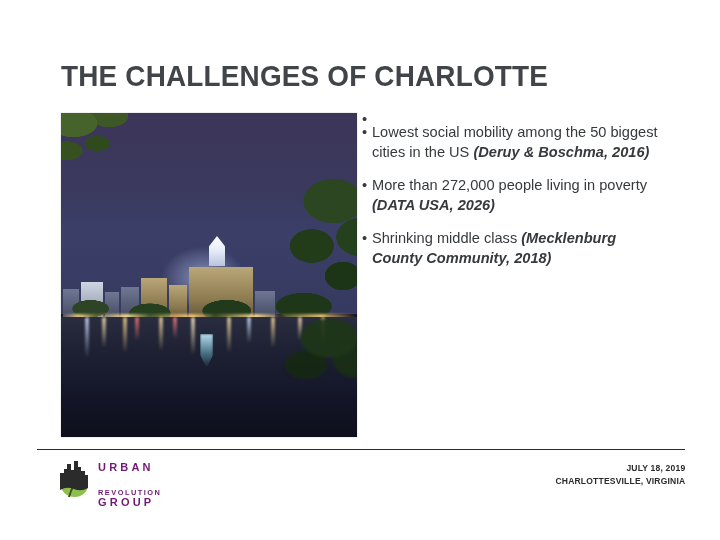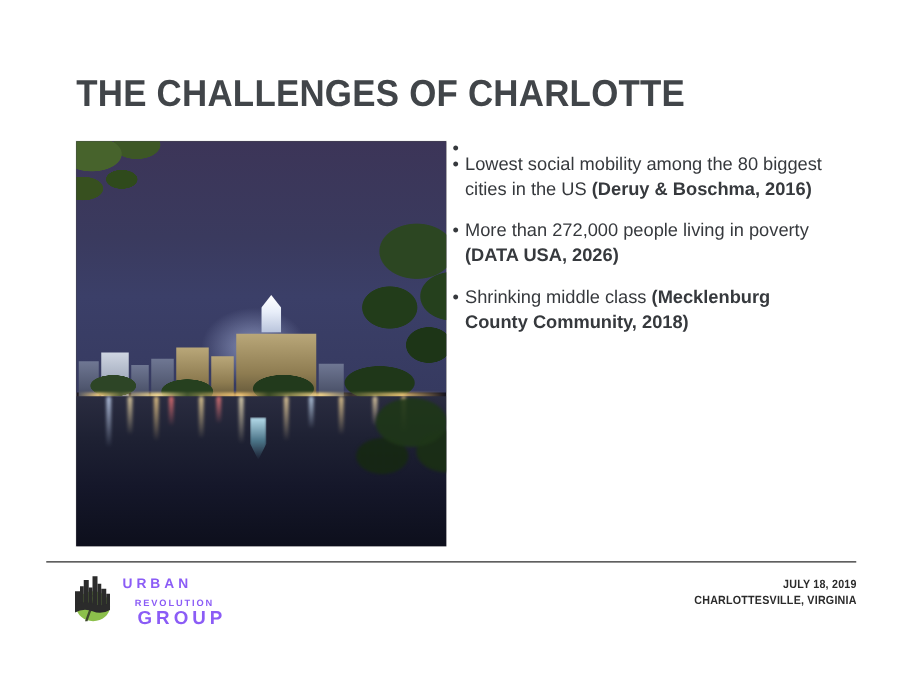--- a/index.html
+++ b/index.html
@@ -175,20 +175,21 @@
   .bullet .dot {
     position: absolute;
     left: 0;
     top: 0;
     line-height: 1.37;
     font-size: 14.6px;
     color: #36393d;
   }
   .bullet .txt { display: inline; }
   .cite {
+    font-style: italic;
     font-weight: bold;
   }
   .bullet.nohang { padding-left: 10px; }
   .bullet.nohang .txt { margin-left: -0px; }
 
   
   .footer-rule {
     position: absolute;
     left: 37px;
     top: 449px;
@@ -206,39 +207,37 @@
   .logo-mark {
     position: absolute;
     left: 0; top: 1px;
     width: 40px; height: 38px;
   }
   .logo-text {
     position: absolute;
     left: 44px;
     top: 3px;
     font-family: "Liberation Sans Narrow", "Liberation Sans", sans-serif;
-    color: #8b5cf6;
+    color: #701a75;
     font-weight: bold;
     line-height: 1;
   }
   .lt-urban {
     font-size: 11px;
     letter-spacing: 3.2px;
   }
   .lt-rev {
     font-size: 7.4px;
     letter-spacing: 1.5px;
-    margin-top: 6px;
-    text-align: center;
+    margin-top: 16px;
   }
   .lt-group {
-    font-size: 15px;
+    font-size: 11px;
     letter-spacing: 3.2px;
     margin-top: 1px;
-    margin-left: 12px;
   }
   .footer-meta {
     position: absolute;
     right: 35px;
     top: 461px;
     text-align: right;
     font-family: "Liberation Sans Narrow", "Liberation Sans", sans-serif;
     font-weight: bold;
     font-size: 9.5px;
     color: #2b2b2b;
@@ -295,21 +294,21 @@
 
   <div class="bullets">
 
     <div class="bullet">
       <span class="dot">•</span>
       <span class="cite"></span>
     </div>
 
     <div class="bullet">
       <span class="dot">•</span>
-      <span class="txt">Lowest social mobility among the 80 biggest cities in the US </span><span class="cite">(Deruy &amp; Boschma, 2016)</span>
+      <span class="txt">Lowest social mobility among the 50 biggest cities in the US </span><span class="cite">(Deruy &amp; Boschma, 2016)</span>
     </div>
 
     <div class="bullet">
       <span class="dot">•</span>
       <span class="txt">More than 272,000 people living in poverty </span><span class="cite">(DATA USA, 2026)</span>
     </div>
 
     <div class="bullet nohang">
       <span class="dot">•</span>
       <span class="txt">Shrinking middle class </span><span class="cite">(Mecklenburg County Community, 2018)</span>

